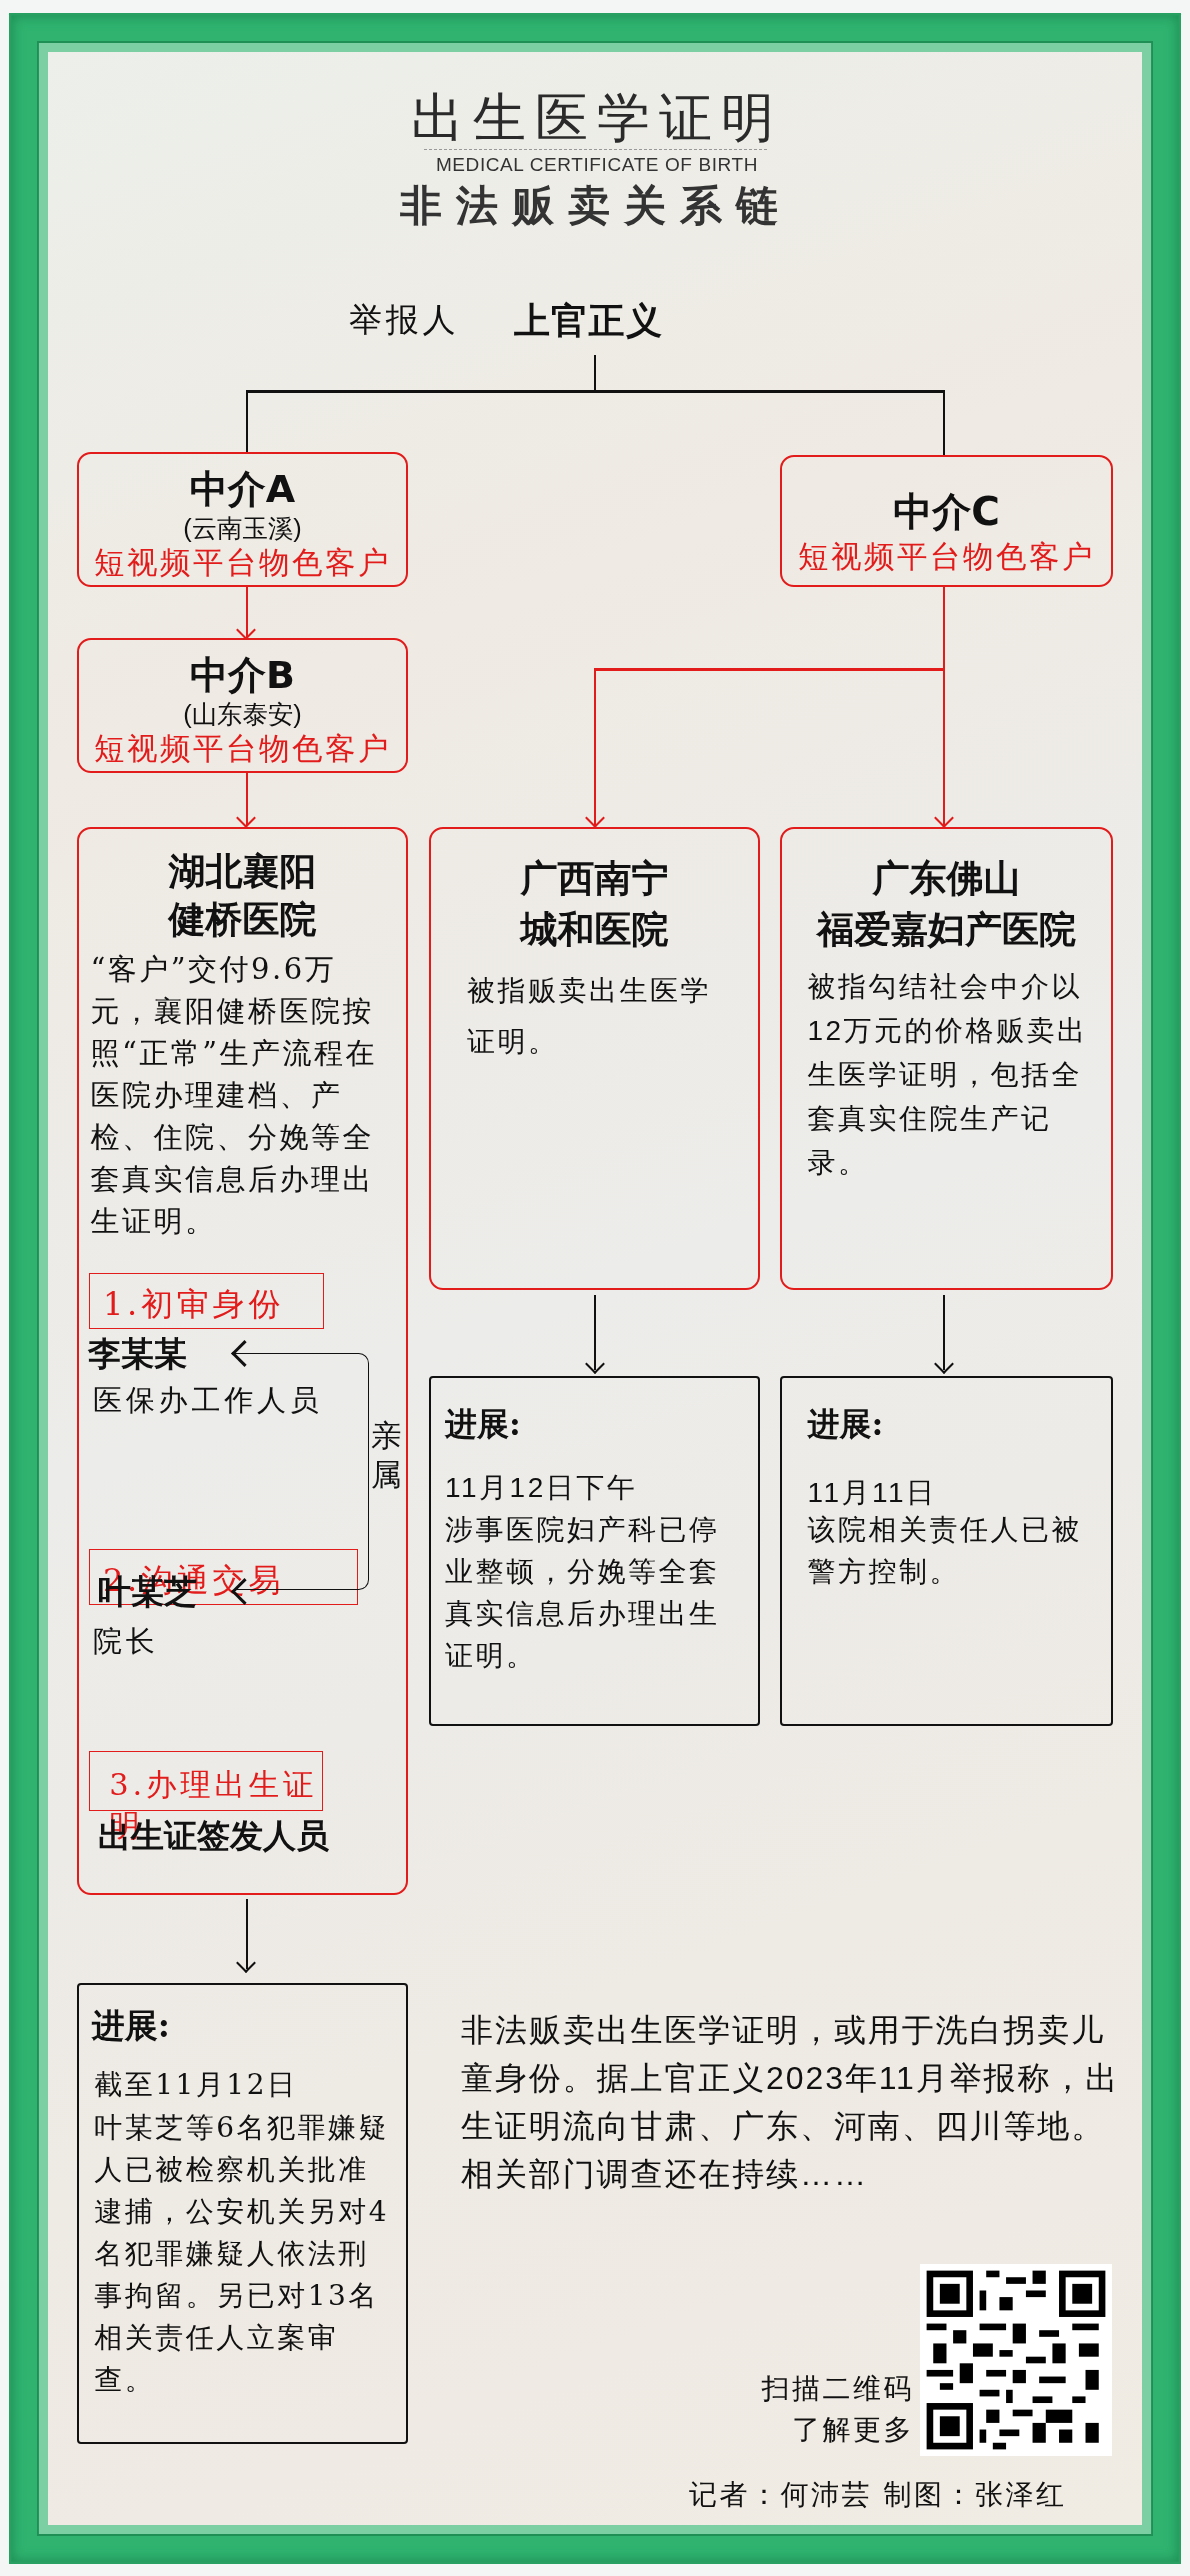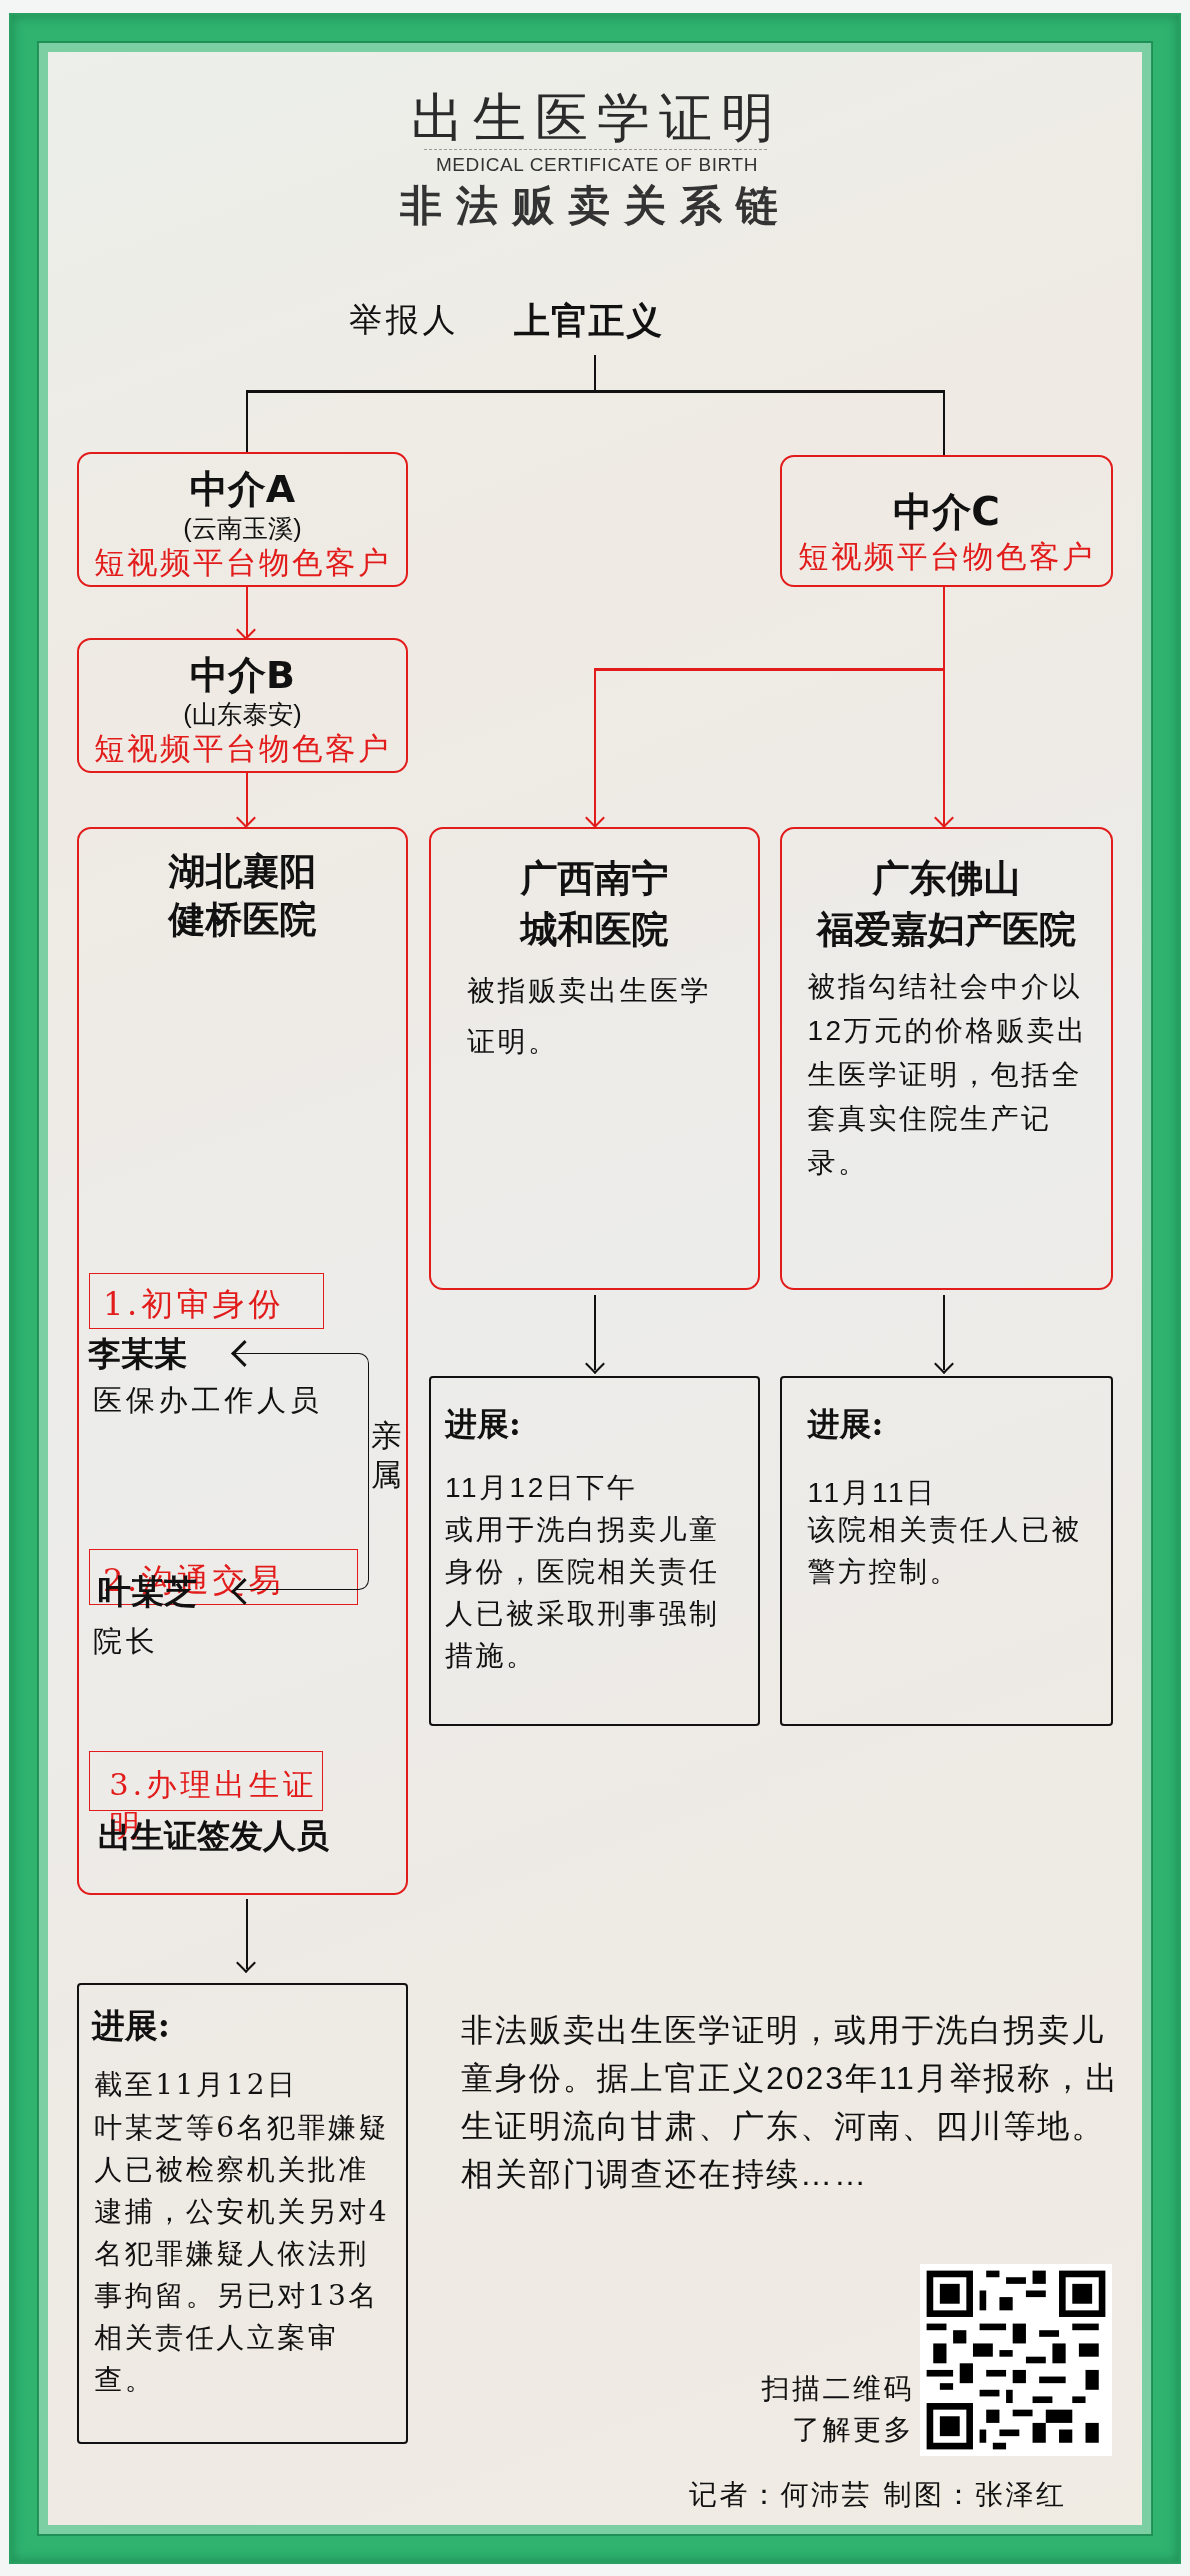--- a/index.html
+++ b/index.html
@@ -76,20 +76,21 @@
 <div class="rline" style="left:594px; top:668px; width:351px; height:2.5px;"></div>
 <div class="rline" style="left:594px; top:668px; width:1.9px; height:157px;"></div>
 <div class="arrowhead-r" style="left:588px; top:811px;"></div>
 <div class="arrowhead-r" style="left:937px; top:811px;"></div>
 
 <div class="red-box" style="left:77px; top:827px; width:331px; height:1068px;">
   <div class="abs center h-bold" style="left:0; right:0; top:19px; font-size:37px; line-height:48px;">
     <div>湖北襄阳</div>
     <div>健桥医院</div>
   </div>
+  <div class="abs body-text" style="left:11.4px; right:11.4px; top:119px;">“客户”交付9.6万元，襄阳健桥医院按照“正常”生产流程在医院办理建档、产检、住院、分娩等全套真实信息后办理出生证明。</div>
 
   <div class="step-box" style="left:10.2px; top:444px; width:235px; height:56px;">
     <div class="abs serif red" style="left:12.7px; top:9px; font-size:32px; letter-spacing:3.8px;">1.初审身份</div>
   </div>
   <div class="abs h-bold" style="left:9px; top:503px; font-size:33px;">李某某</div>
   <div class="abs serif" style="left:14px; top:552px; font-size:29px; letter-spacing:3.8px;">医保办工作人员</div>
 
   <div class="step-box" style="left:10.2px; top:682px; width:269px; height:56px;margin-top:38px;">
     <div class="abs serif red" style="left:12.7px; top:9px; font-size:32px; letter-spacing:3.8px;">2.沟通交易</div>
   </div>
@@ -124,21 +125,21 @@
 </div>
 
 <div class="line" style="left:594px; top:1295px; width:1.9px; height:75px;"></div>
 <div class="arrowhead-b" style="left:588px; top:1357px;"></div>
 <div class="line" style="left:943px; top:1295px; width:1.9px; height:75px;"></div>
 <div class="arrowhead-b" style="left:937px; top:1357px;"></div>
 
 <div class="black-box" style="left:429px; top:1376px; width:331px; height:350px;">
   <div class="abs serif" style="left:14px; top:25.4px; font-size:32px; font-weight:bold;">进展:</div>
   <div class="abs body-text" style="left:14px; top:89px; font-family:'Liberation Sans',sans-serif; font-size:28px;">11月12日下午</div>
-  <div class="abs body-text" style="left:14px; right:11.4px; top:131px; font-family:'Liberation Sans',sans-serif; font-size:28px;">或用于洗白拐卖儿童身份，医院相关责任人已被采取刑事强制措施。</div>
+  <div class="abs body-text" style="left:14px; right:11.4px; top:131px; font-family:'Liberation Sans',sans-serif; font-size:28px;">涉事医院妇产科已停业整顿，分娩等全套真实信息后办理出生证明。</div>
 </div>
 
 <div class="black-box" style="left:780px; top:1376px; width:333px; height:350px;">
   <div class="abs serif" style="left:25.4px; top:25.4px; font-size:32px; font-weight:bold;">进展:</div>
   <div class="abs body-text" style="left:25.4px; top:94px; font-family:'Liberation Sans',sans-serif; font-size:28px;">11月11日</div>
   <div class="abs body-text" style="left:25.4px; right:10.2px; top:131px; font-family:'Liberation Sans',sans-serif; font-size:28px;">该院相关责任人已被警方控制。</div>
 </div>
 
 <div class="line" style="left:246px; top:1899px; width:1.9px; height:70px;"></div>
 <div class="arrowhead-b" style="left:239px; top:1956px;"></div>

